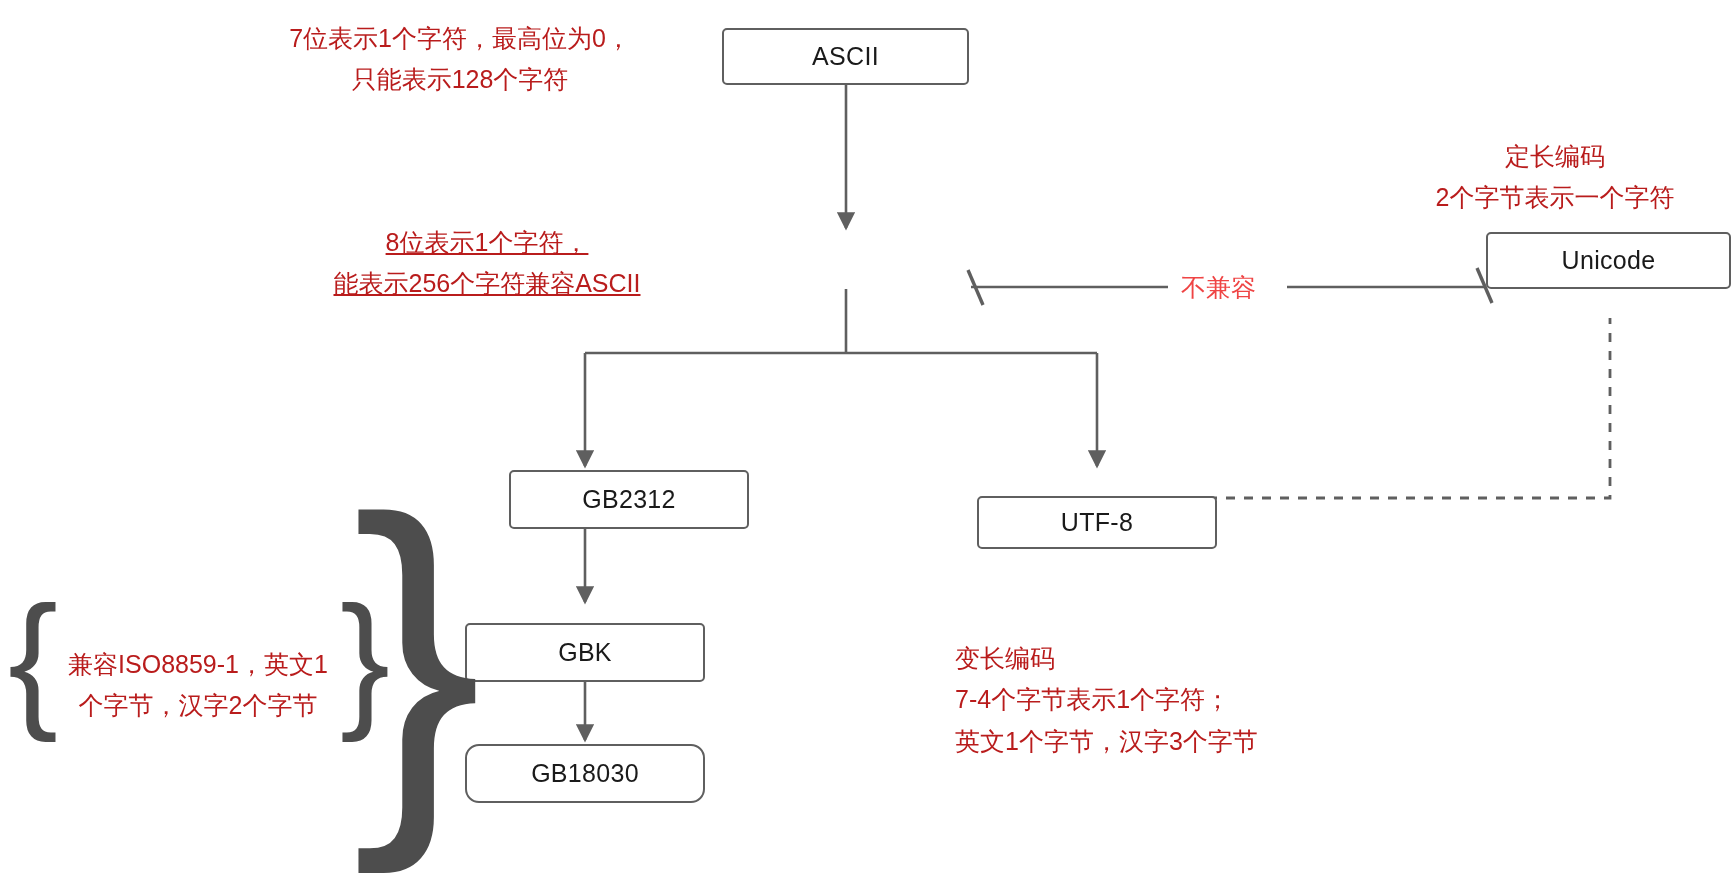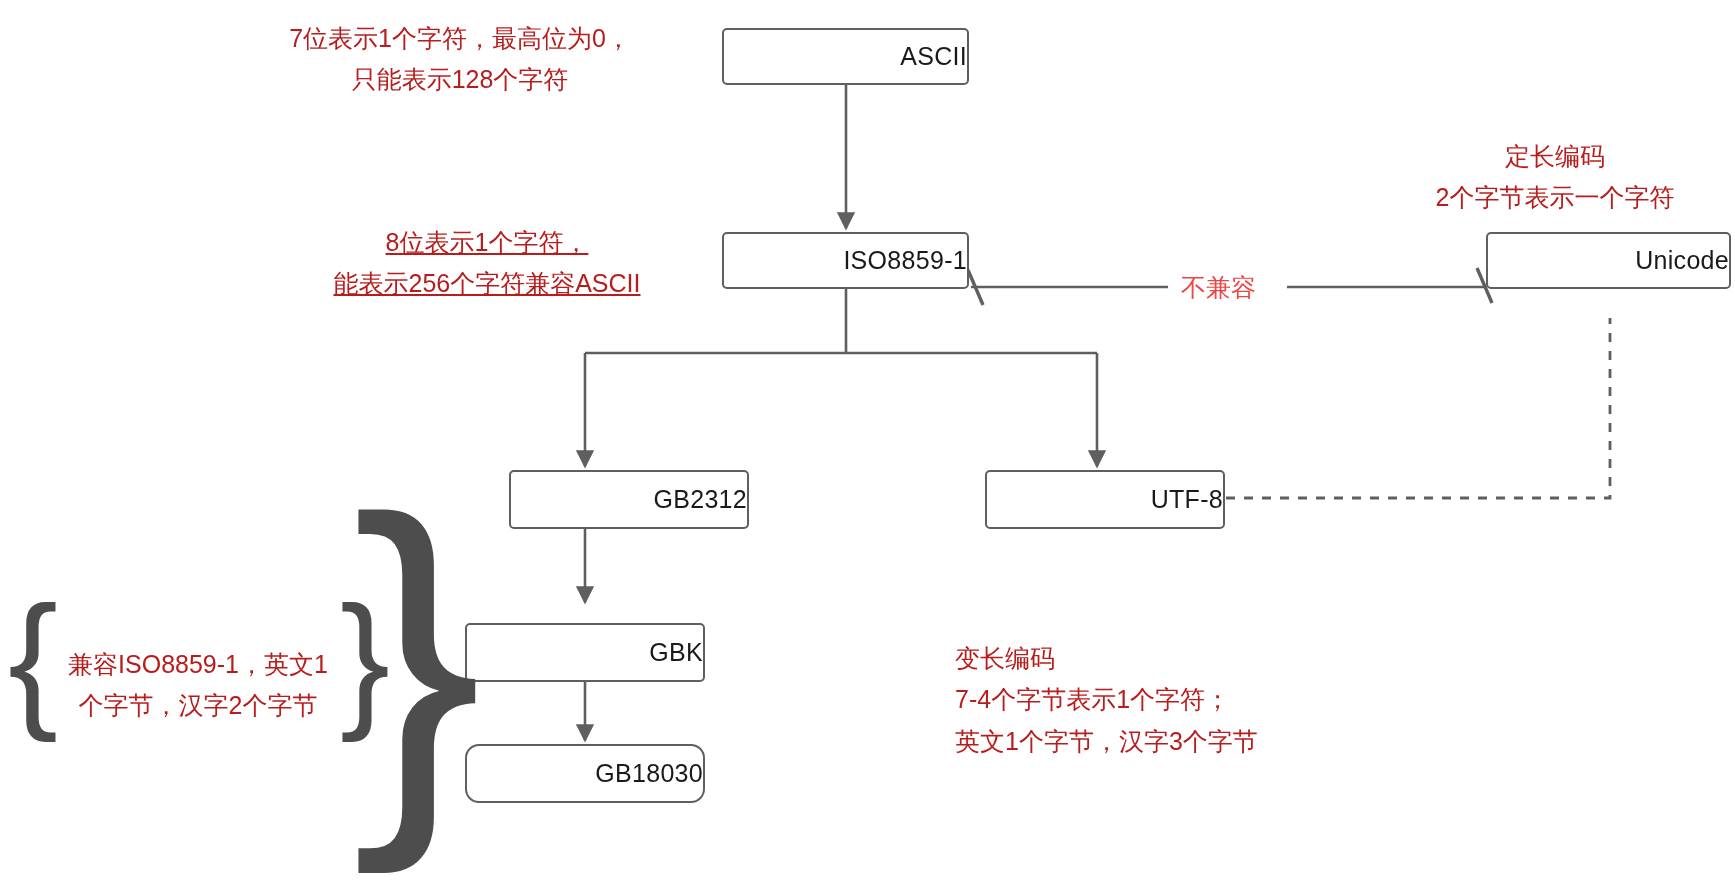--- a/index.html
+++ b/index.html
@@ -26,21 +26,21 @@
     pointer-events: none;
   }
   .node {
     position: absolute;
     box-sizing: border-box;
     border: 2.5px solid #5f5f5f;
     border-radius: 5px;
     background: #ffffff;
     display: flex;
     align-items: center;
-    justify-content: flex-end;
+    justify-content: center;
     color: #1a1a1a;
     font-size: 25px;
     letter-spacing: 0.3px;
     white-space: nowrap;
   }
   .note {
     position: absolute;
     color: #b91c1c;
     font-size: 25px;
     line-height: 1.65;
@@ -95,41 +95,38 @@
     <path d="M 1477 268 L 1492 303" fill="none" stroke="#5f5f5f" stroke-width="3.4"></path>
     <path d="M 968 270 L 983 305" fill="none" stroke="#5f5f5f" stroke-width="3.4"></path>
 
     <path d="M 1100 498 L 1610 498 L 1610 318" fill="none" stroke="#5f5f5f" stroke-width="2.8" stroke-dasharray="9 9"></path>
   </svg>
 
   <div class="node" style="left:722px; top:28px; width:247px; height:57px;">
     <span>ASCII</span>
   </div>
 
-  <div class="node" style="left:722px; top:232px; width:247px; height:57px;">
-    <span>ISO8859-1</span>
-  </div>
 
   <div class="node" style="left:1486px; top:232px; width:245px; height:57px;">
     <span>Unicode</span>
   </div>
 
   <div class="node" style="left:465px; top:470px; width:240px; height:59px;margin-left:44px;">
     <span>GB2312</span>
   </div>
 
   <div class="node" style="left:465px; top:606px; width:240px; height:59px;margin-top:17px;">
     <span>GBK</span>
   </div>
 
   <div class="node" style="left:465px; top:744px; width:240px; height:59px;border-radius:14px;">
     <span>GB18030</span>
   </div>
 
-  <div class="node" style="left:977px; top:470px; width:240px; height:59px;margin-left:8px;">
+  <div class="node" style="left:977px; top:496px; width:240px; height:53px;">
     <span>UTF-8</span>
   </div>
 
   <div class="edge-label" style="left:1175px; top:271px;">
     <span>不兼容</span>
   </div>
 
   <div class="note center" style="left:240px; top:18px; width:440px;">
     <div>7位表示1个字符，最高位为0，</div>
     <div>只能表示128个字符</div>

